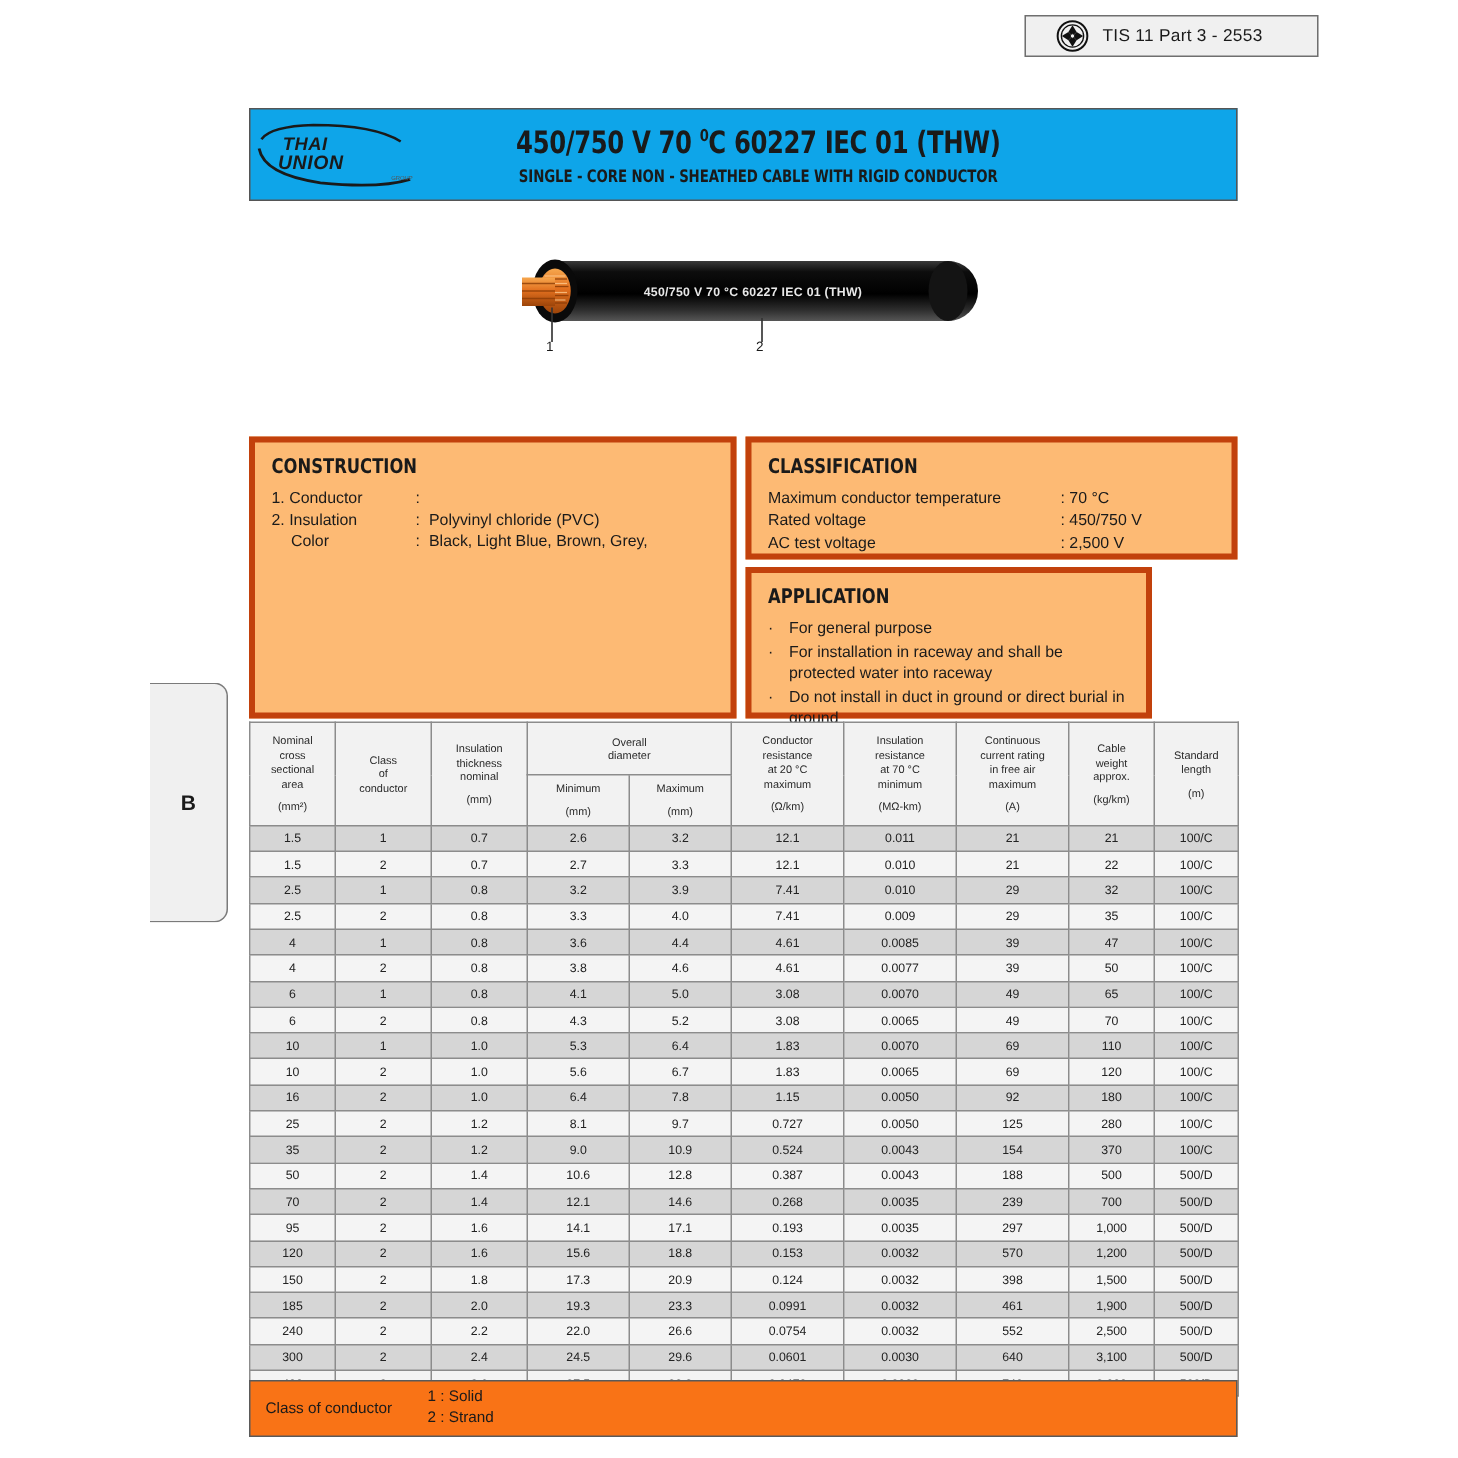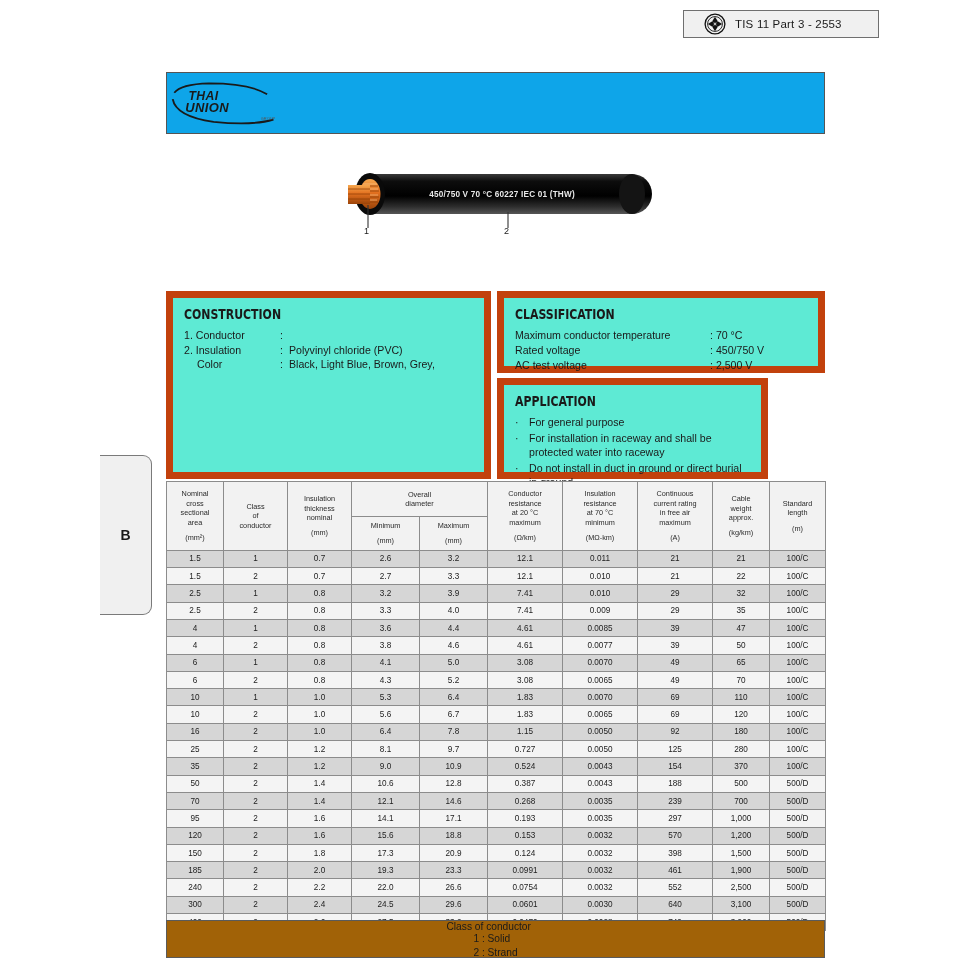--- a/index.html
+++ b/index.html
@@ -49,21 +49,21 @@
     font-weight:bold; font-size:11.5px; letter-spacing:-0.1px; margin-top:3px;
     transform:scaleX(0.86); transform-origin:center;
     white-space:nowrap;
   }
 
   
   .cable-figure{position:absolute;left:340px;top:160px;width:340px;height:80px;}
 
   
   .panel{
-    position:absolute; background:#5eead4; border:7px solid #c2410c;
+    position:absolute; background:#fdba74; border:4px solid #c2410c;
     box-sizing:border-box; padding:8px 11px 9px 11px;
   }
   .panel-title{
     font-family:"DejaVu Sans Condensed","Liberation Sans Narrow","Liberation Sans",sans-serif;
     font-weight:bold; font-size:13.5px; letter-spacing:0px;
     transform:scaleX(0.9); transform-origin:left center;
     margin-bottom:6px;
   }
   #construction-panel{left:166px;top:291px;width:325px;height:188px;}
   #classification-panel{left:497px;top:291px;width:328px;height:82px;}
@@ -109,22 +109,22 @@
   .spec-table tbody td{
     font-size:8.2px; height:16.3px; color:#222;
   }
   .spec-table tbody tr.odd td{background:#d6d6d6;}
   .spec-table tbody tr.even td{background:#f4f4f4;}
   .hdr-unit{display:block;margin-top:6px;}
 
   
   .legend{
     position:absolute; left:166px; top:920px; width:659px; height:38px;
-    background:#a16207; border:1px solid #5a5a5a; box-sizing:border-box;
-    display:flex; align-items:center; font-size:10.2px;flex-direction:column;
+    background:#f97316; border:1px solid #5a5a5a; box-sizing:border-box;
+    display:flex; align-items:center; font-size:10.2px;
   }
   .legend .lg-label{width:108px;flex:0 0 auto;padding-left:10px;}
   .legend .lg-col{flex:0 0 auto;line-height:14px;}
   .legend .lg-col.right{margin-left:auto;padding-right:130px;}
 </style>
 </head>
 <body>
 
 <div class="tis-badge">
   <span class="tis-logo">
@@ -143,20 +143,24 @@
 
 <div class="title-bar">
   <div class="brand">
     <svg viewBox="0 0 150 62" width="118" height="54">
       <path d="M8 18 Q16 7 52 6 Q104 6 126 20" fill="none" stroke="#1a1a1a" stroke-width="2.2"></path>
       <path d="M6 26 Q10 48 58 55 Q108 60 134 52" fill="none" stroke="#1a1a1a" stroke-width="2.4"></path>
       <text x="26" y="27" font-family="Liberation Sans, sans-serif" font-size="15.5" font-weight="bold" font-style="italic" fill="#1a1a1a" letter-spacing="0.5">THAI</text>
       <text x="22" y="43" font-family="Liberation Sans, sans-serif" font-size="16.5" font-weight="bold" font-style="italic" fill="#1a1a1a" letter-spacing="0.5">UNION</text>
       <text x="118" y="53" font-family="Liberation Sans, sans-serif" font-size="5" fill="#555">GROUP</text>
     </svg>
+  </div>
+  <div class="title-block">
+    <div class="title-main"><span>450/750 V 70 </span><sup>0</sup><span>C 60227 IEC 01 (THW)</span></div>
+    <div class="title-sub">SINGLE - CORE NON - SHEATHED CABLE WITH RIGID CONDUCTOR</div>
   </div>
 </div>
 
 <div class="cable-figure">
   <svg viewBox="0 0 340 80" width="340" height="80">
     <defs>
       <linearGradient id="jacketGrad" x1="0" y1="0" x2="0" y2="1">
         <stop offset="0%" stop-color="#3a3a3a"></stop>
         <stop offset="18%" stop-color="#0d0d0d"></stop>
         <stop offset="55%" stop-color="#000000"></stop>

